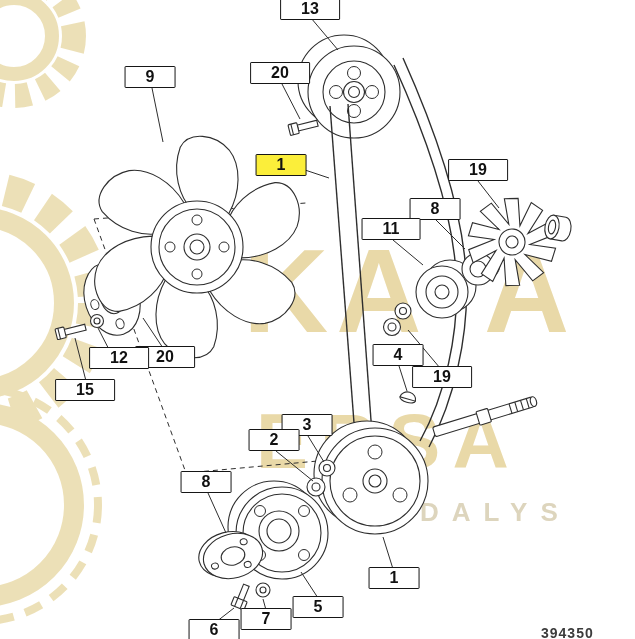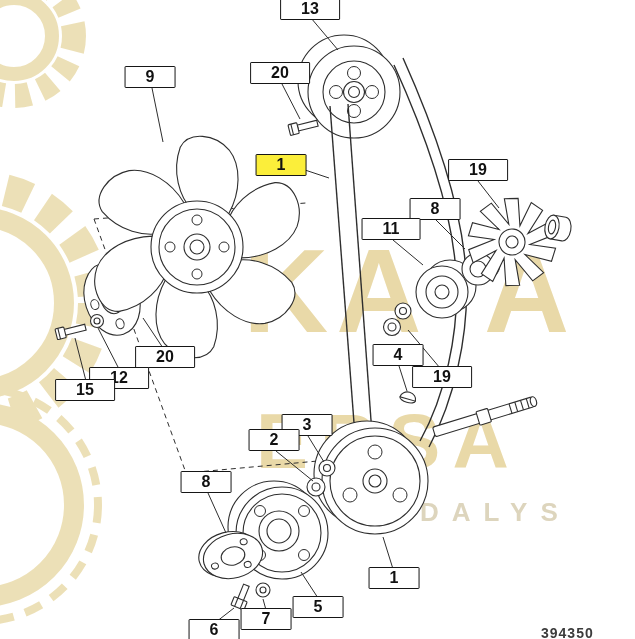--- a/index.html
+++ b/index.html
@@ -236,21 +236,21 @@
   <div class="callout" style="left:310px;top:9px">13</div>
   <div class="callout" style="left:150px;top:77px">9</div>
   <div class="callout" style="left:280px;top:73px">20</div>
   <div class="callout highlight" style="left:281px;top:165px">1</div>
   <div class="callout" style="left:478px;top:170px">19</div>
   <div class="callout" style="left:435px;top:209px">8</div>
   <div class="callout" style="left:391px;top:229px">11</div>
   <div class="callout" style="left:398px;top:355px">4</div>
   <div class="callout" style="left:442px;top:377px">19</div>
   <div class="callout" style="left:165px;top:357px">20</div>
-  <div class="callout" style="left:119px;top:378px">12</div>
+  <div class="callout" style="left:119px;top:358px">12</div>
   <div class="callout" style="left:85px;top:390px">15</div>
   <div class="callout" style="left:307px;top:425px">3</div>
   <div class="callout" style="left:274px;top:440px">2</div>
   <div class="callout" style="left:206px;top:482px">8</div>
   <div class="callout" style="left:394px;top:578px">1</div>
   <div class="callout" style="left:318px;top:607px">5</div>
   <div class="callout" style="left:266px;top:619px">7</div>
   <div class="callout" style="left:214px;top:630px">6</div>
 
   <div class="partnum">394350</div>

